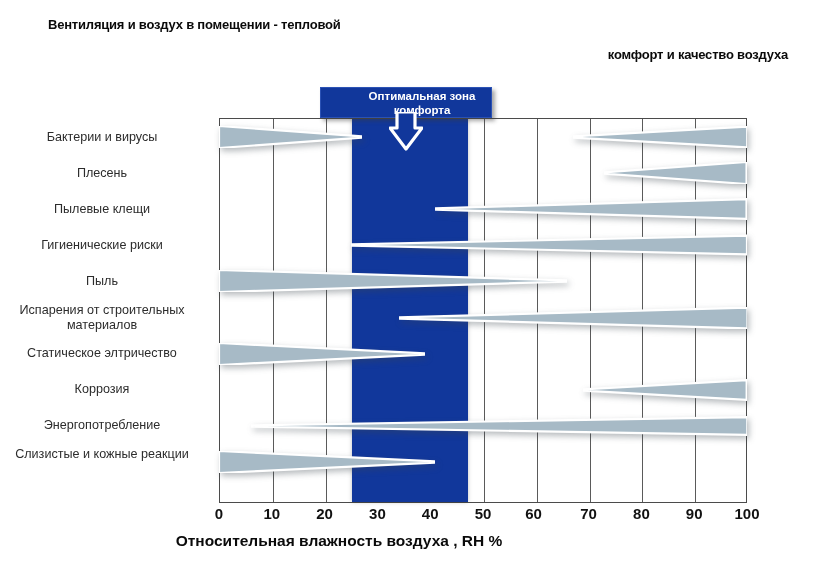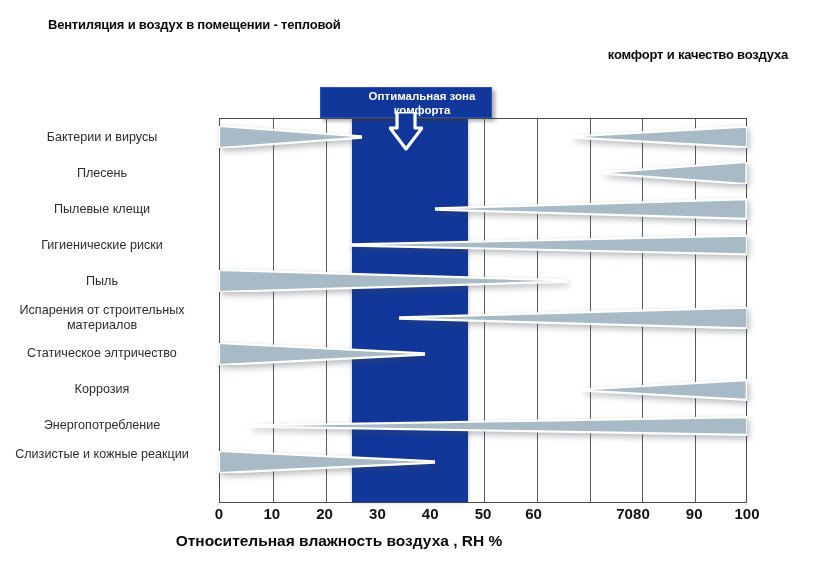--- a/index.html
+++ b/index.html
@@ -208,20 +208,20 @@
   </svg>
 
   <div class="xaxis" id="xaxis">
       <div class="xtick" style="left: 0px;">0</div>
       <div class="xtick" style="left: 52.8px;">10</div>
       <div class="xtick" style="left: 105.6px;">20</div>
       <div class="xtick" style="left: 158.4px;">30</div>
       <div class="xtick" style="left: 211.2px;">40</div>
       <div class="xtick" style="left: 264px;">50</div>
       <div class="xtick" style="left: 311px; padding-left: 7px;">60</div>
-      <div class="xtick" style="left: 369.6px; margin-left: 36px;">70</div>
+      <div class="xtick" style="left: 369.6px;">70</div>
       <div class="xtick" style="left: 422.4px;">80</div>
       <div class="xtick" style="left: 475.2px;">90</div>
       <div class="xtick" style="left: 528px;">100</div>
     </div>
   <div class="axis-title">Относительная влажность воздуха  , RH %</div>
 
 </div>
 
 </body></html>

